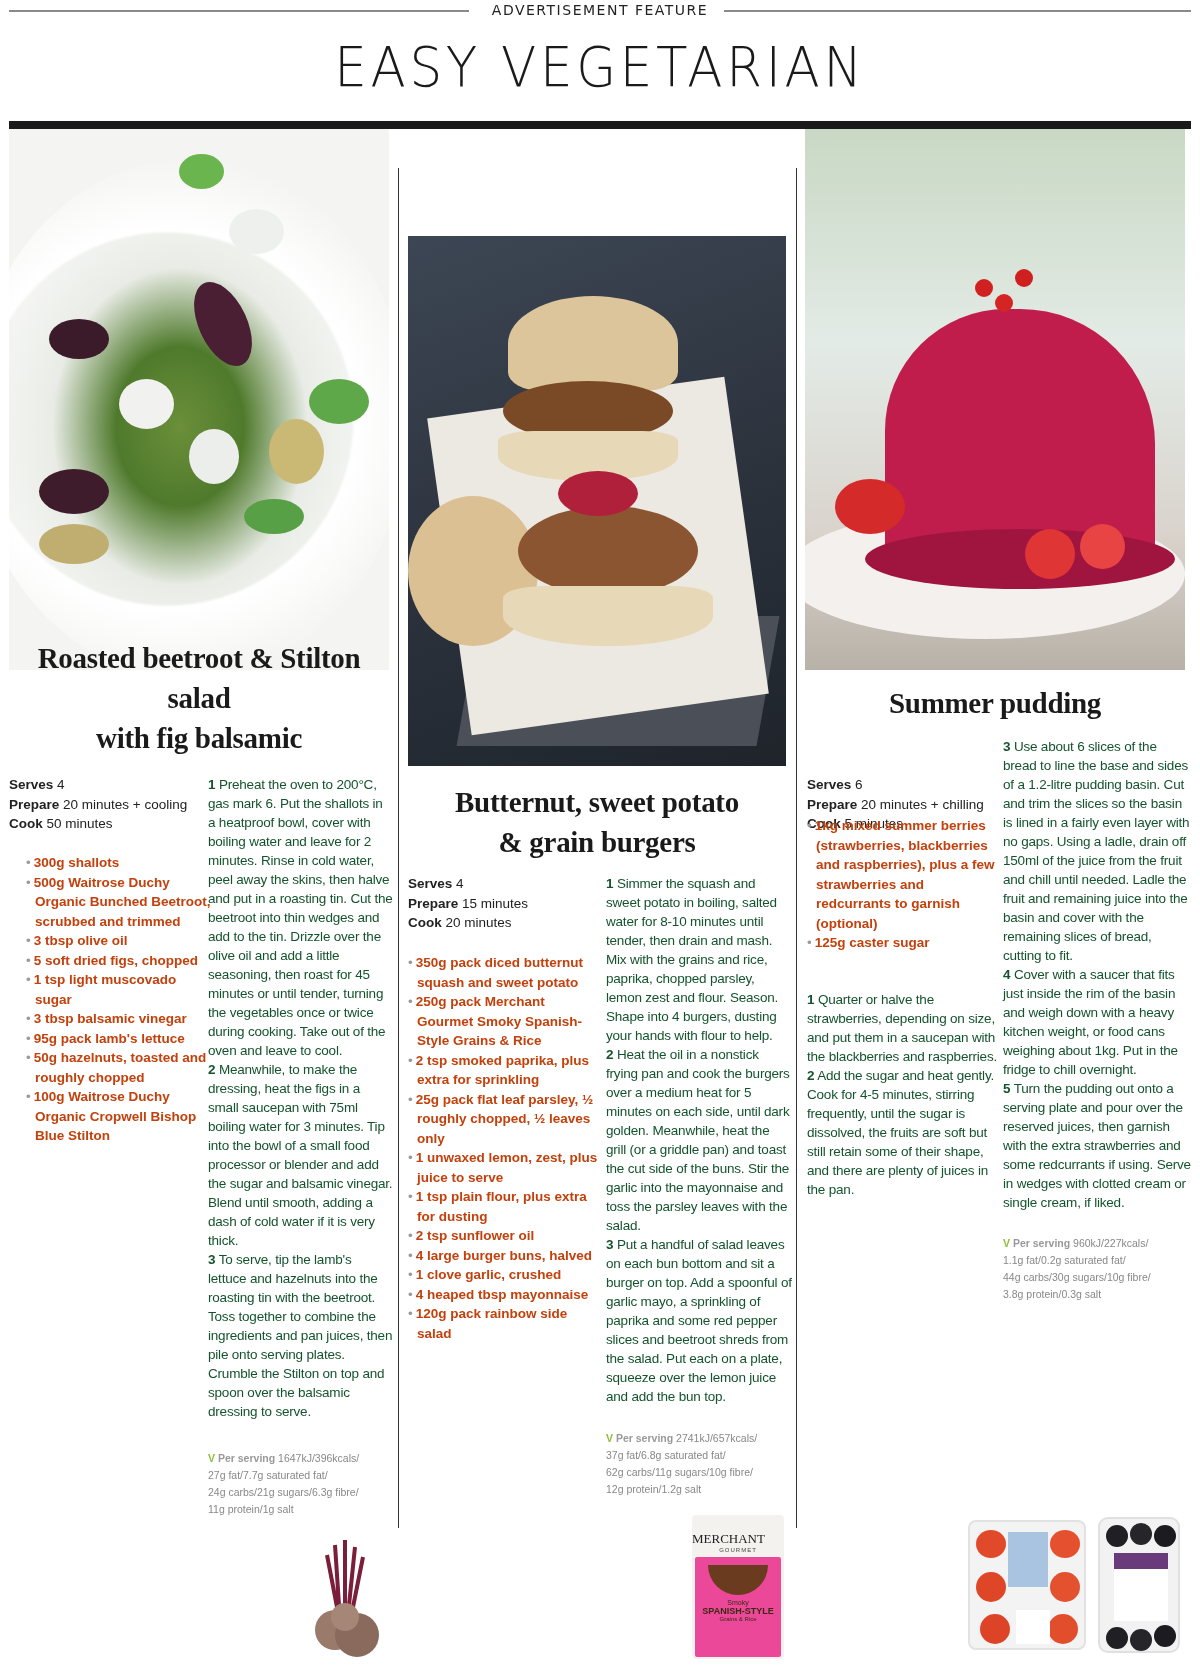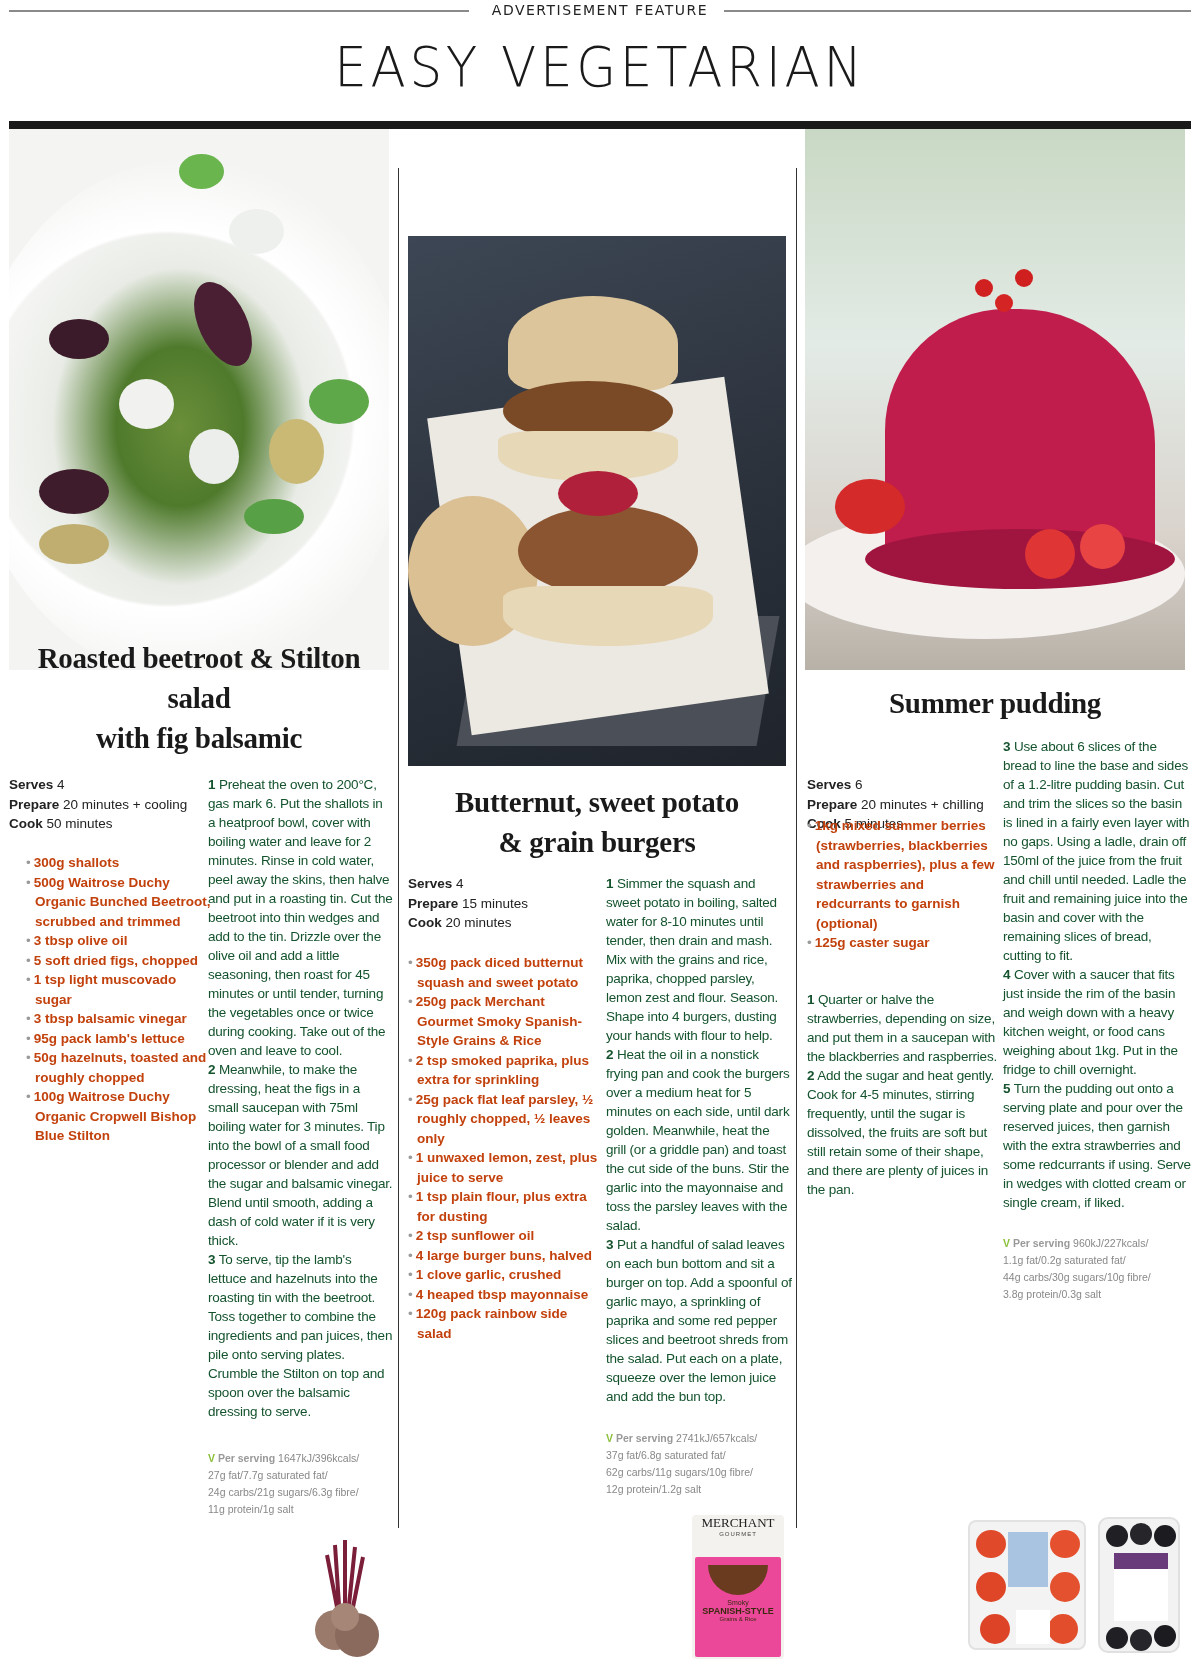--- a/index.html
+++ b/index.html
@@ -166,21 +166,21 @@
   </div>
 
   <div class="nutrition" style="left:606px;top:1430px;width:186px;">
     <div><span class="v">V</span> <span class="ps">Per serving</span> <span>2741kJ/657kcals/</span></div>
     <div>37g fat/6.8g saturated fat/</div>
     <div>62g carbs/11g sugars/10g fibre/</div>
     <div>12g protein/1.2g salt</div>
   </div>
 
   <div class="product" style="left:692px;top:1515px;width:92px;height:144px;background:#f4f2ee;border-radius:4px;overflow:hidden;">
-    <div style="font-family:'Liberation Serif',serif;font-size:13px;text-align:center;margin-top:0;color:#222;">MERCHANT</div>
+    <div style="font-family:'Liberation Serif',serif;font-size:13px;text-align:left;margin-top:16px;color:#222;">MERCHANT</div>
     <div style="font-size:6px;text-align:center;letter-spacing:1px;color:#444;">GOURMET</div>
     <div style="position:absolute;left:3px;top:42px;width:86px;height:100px;background:#ec4899;border-radius:2px;">
       <div style="margin:8px auto 0;width:60px;height:30px;background:#6a3b1f;border-radius:0 0 30px 30px;"></div>
       <div style="font-size:7px;text-align:center;margin-top:4px;color:#3a2a10;">Smoky</div>
       <div style="font-size:9px;font-weight:bold;text-align:center;color:#3a2a10;">SPANISH-STYLE</div>
       <div style="font-size:6px;text-align:center;color:#3a2a10;">Grains &amp; Rice</div>
     </div>
   </div>
 </section>
 

